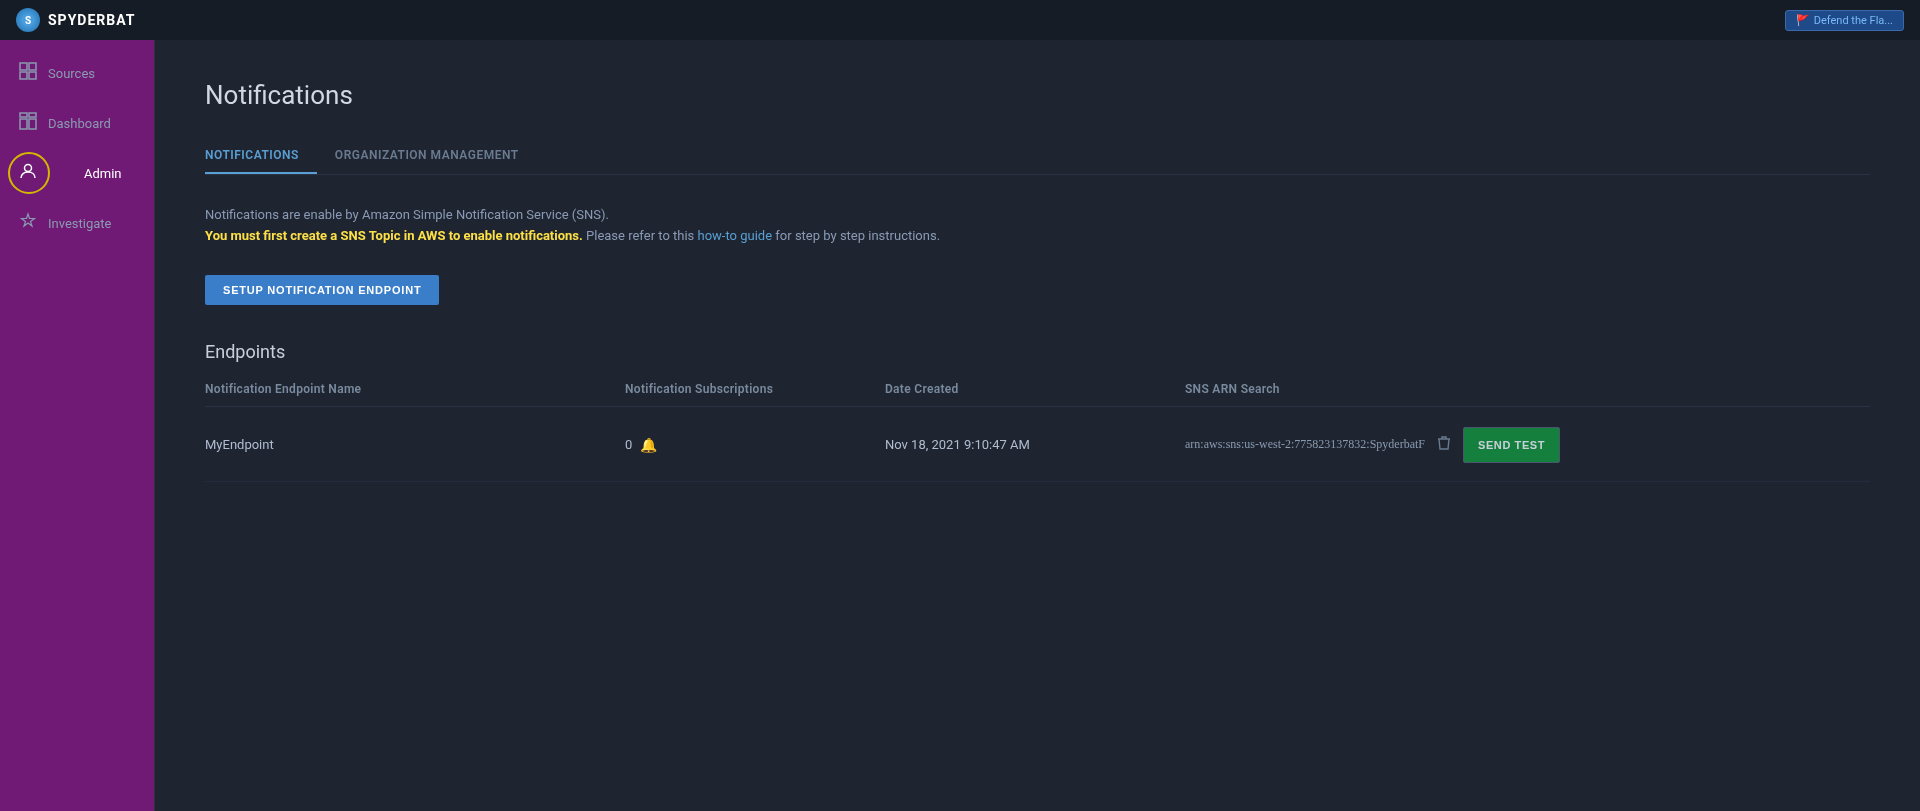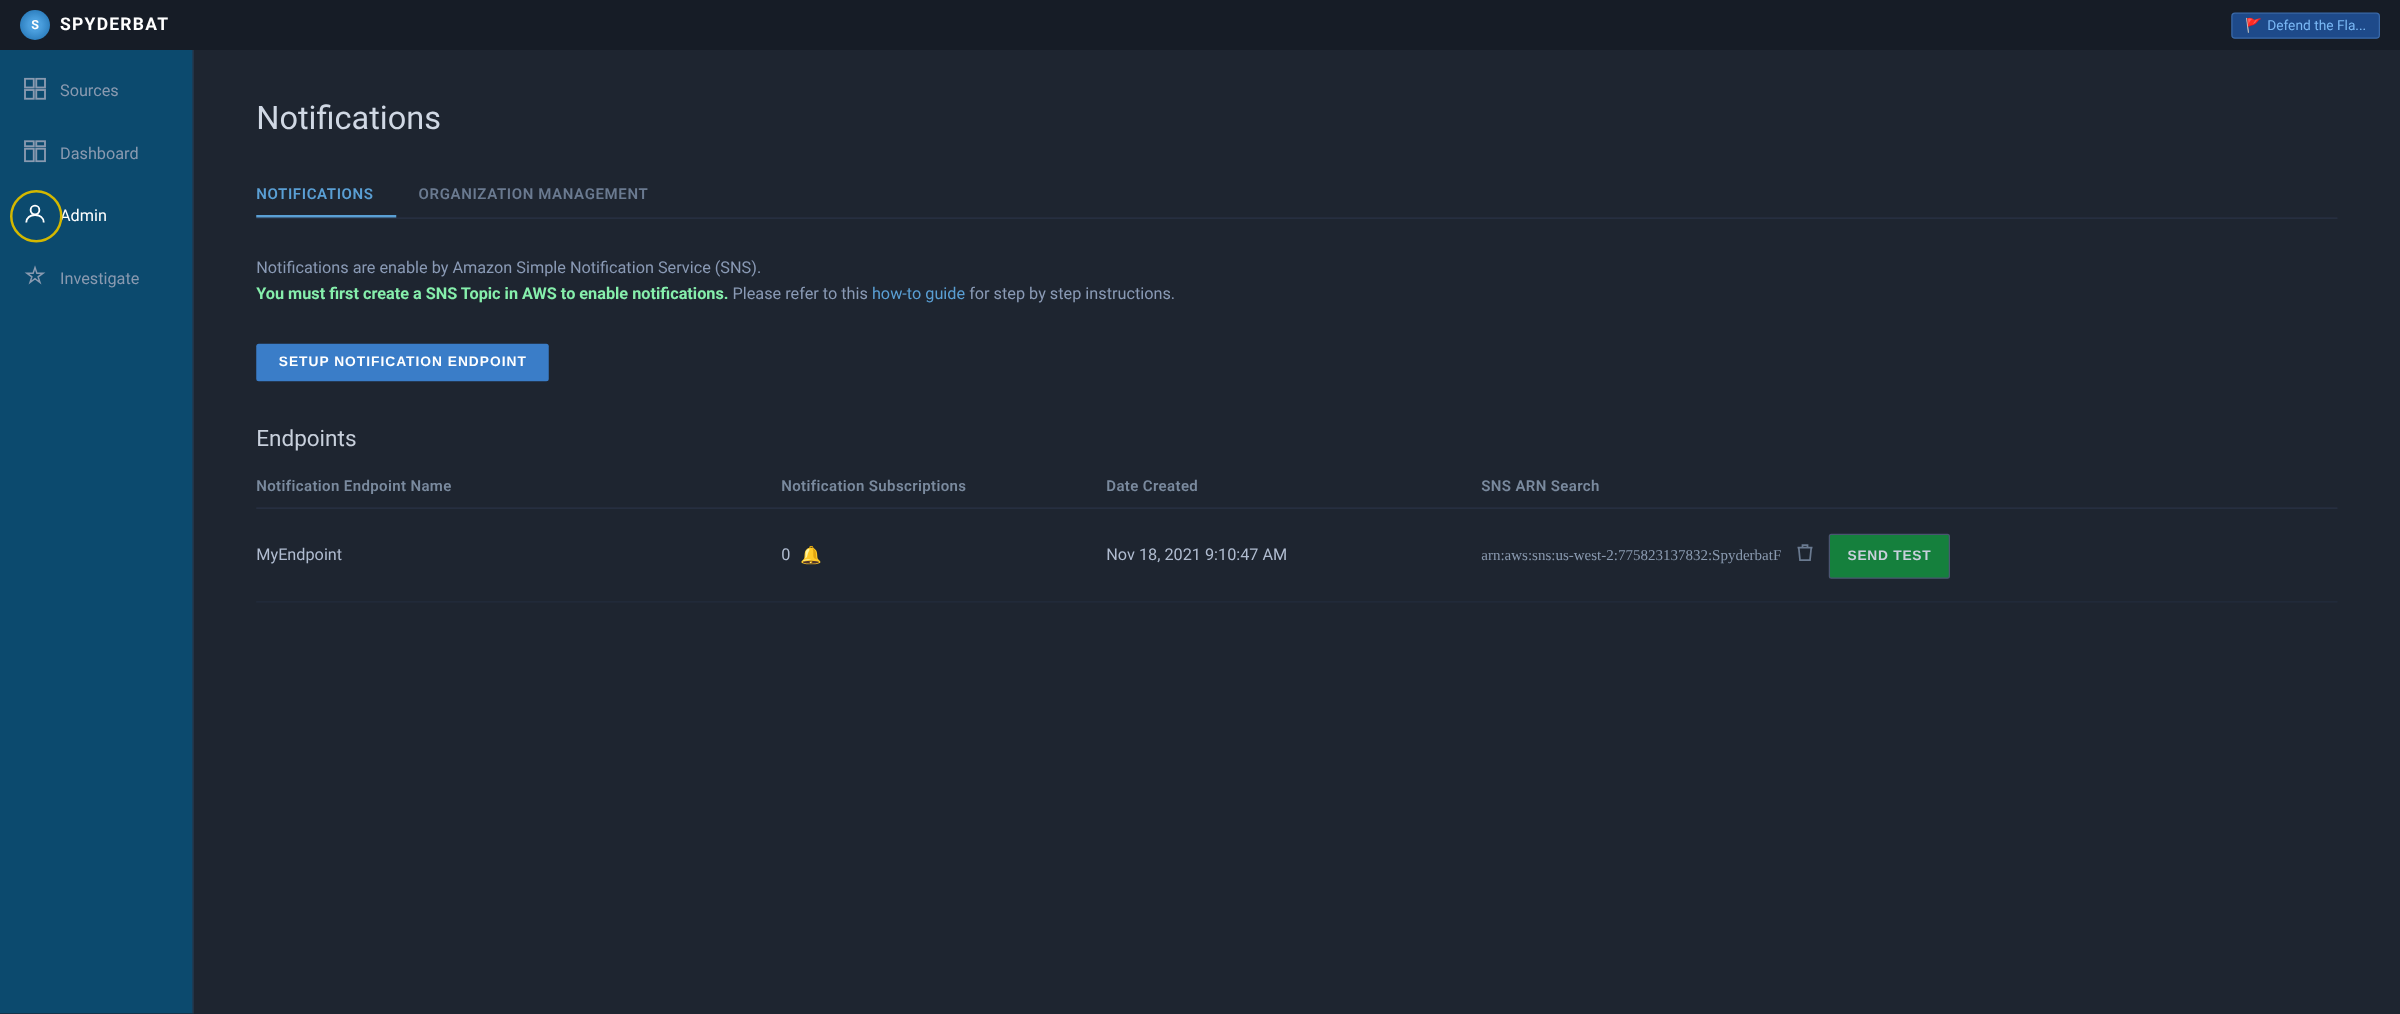--- a/index.html
+++ b/index.html
@@ -62,21 +62,21 @@
     
     .main-layout {
       display: flex;
       flex: 1;
       overflow: hidden;
     }
 
     
     .sidebar {
       width: 155px;
-      background-color: #0c4a6e;
+      background-color: #701a75;
       display: flex;
       flex-direction: column;
       padding-top: 8px;
       flex-shrink: 0;
       border-right: 1px solid #2a3040;
     }
     .sidebar-item {
       display: flex;
       align-items: center;
       gap: 10px;
@@ -149,21 +149,21 @@
     .info-section {
       margin-bottom: 28px;
     }
     .info-text {
       font-size: 13px;
       color: #8a9ab5;
       line-height: 1.6;
     }
     .info-text-bold {
       font-weight: 700;
-      color: #86efac;
+      color: #fde047;
     }
     .info-link {
       color: #5a9fd4;
       text-decoration: none;
       cursor: pointer;
     }
 
     
     .setup-btn {
       background-color: #3a7dc8;
@@ -302,21 +302,21 @@
     </div>
 
     <div class="sidebar-item active-circle" style="position:relative;">
       <div class="admin-circle"></div>
       <span class="sidebar-icon" style="color:#ffffff;">
         <svg width="18" height="18" viewBox="0 0 18 18" fill="none">
           <circle cx="9" cy="6" r="3.5" stroke="#ffffff" stroke-width="1.5"></circle>
           <path d="M2 16c0-3.866 3.134-6 7-6s7 2.134 7 6" stroke="#ffffff" stroke-width="1.5" fill="none"></path>
         </svg>
       </span>
-      <span style="color:#ffffff;">Admin</span>
+      <span style="color:#ffffff;padding-left:36px;">Admin</span>
     </div>
 
     <div class="sidebar-item">
       <span class="sidebar-icon">
         <svg width="18" height="18" viewBox="0 0 18 18" fill="none">
           <path d="M9 2L10.5 6.5H15.5L11.5 9.5L13 14L9 11L5 14L6.5 9.5L2.5 6.5H7.5Z" stroke="#8a9ab0" stroke-width="1.2" fill="none"></path>
         </svg>
       </span>
       <span>Investigate</span>
     </div>

